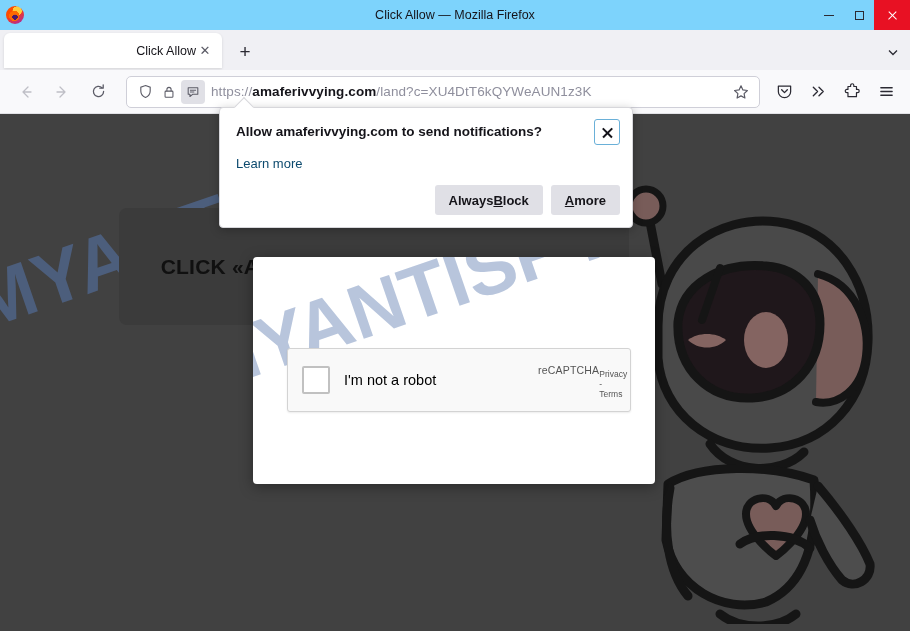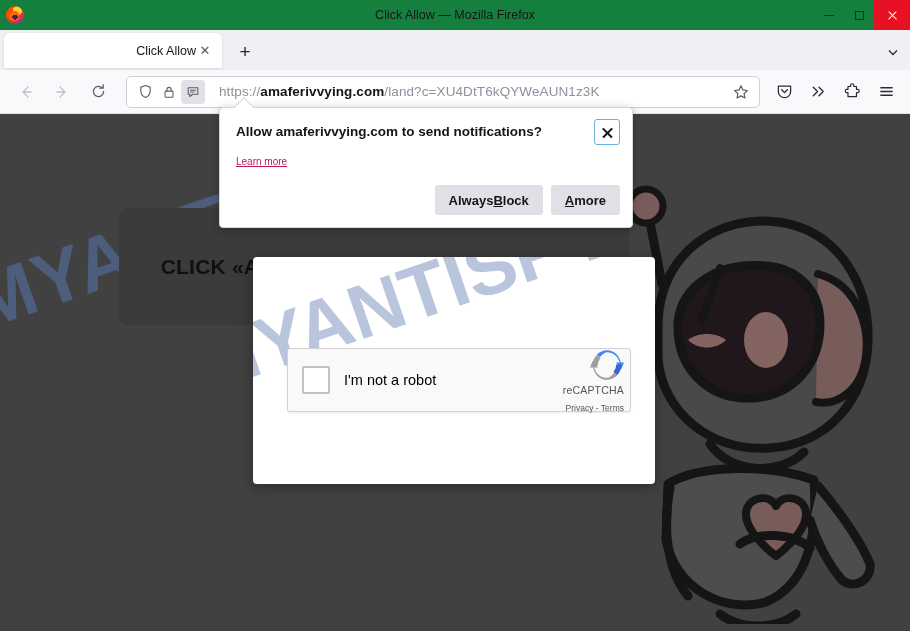--- a/index.html
+++ b/index.html
@@ -13,21 +13,21 @@
     position: relative;
     width: 910px; height: 631px;
     overflow: hidden;
     background: #f0f0f4;
   }
 
   
   .titlebar {
     position: absolute; left: 0; top: 0;
     width: 910px; height: 30px;
-    background: #15803d;
+    background: #7dd3fc;
     display: flex; align-items: center;
   }
   .ff-logo {
     width: 18px; height: 18px; margin-left: 6px;
     border-radius: 50%;
     background:
       radial-gradient(circle at 50% 62%, #4b1a6b 0 18%, rgba(75,26,107,0) 19%),
       radial-gradient(circle at 46% 55%, #ff6a00 0 36%, rgba(255,106,0,0) 38%),
       radial-gradient(circle at 62% 28%, #ffcb3a 0 26%, rgba(255,203,58,0) 28%),
       radial-gradient(circle at 30% 30%, #ff4b00 0 40%, rgba(255,75,0,0) 42%),
@@ -122,21 +122,21 @@
   }
   .ub-icon {
     width: 24px; height: 24px; flex: 0 0 auto;
     display: flex; align-items: center; justify-content: center;
     color: #5b5b66;
   }
   .ub-icon.active { background: #e0e0e6; border-radius: 4px; }
   .ub-text {
     flex: 1; font-size: 13.5px; color: #8f8f9d;
     white-space: nowrap; overflow: hidden;
-    margin-left: 14px;
+    margin-left: 6px;
     letter-spacing: .1px;
   }
   .ub-text b { color: #15141a; font-weight: 700; }
   .ub-star { width: 24px; flex: 0 0 auto; display:flex; align-items:center; justify-content:center; color:#5b5b66; }
   .toolbtn {
     width: 32px; height: 32px; margin-right: 2px;
     display: flex; align-items: center; justify-content: center;
     color: #2b2a33;
   }
   .toolbtn:last-child { margin-right: 8px; }
@@ -209,21 +209,21 @@
     width: 28px; height: 28px; margin-left: 14px;
     background: #fff; border: 2px solid #c1c1c1;
     border-radius: 2px; flex: 0 0 auto;
   }
   .rc-label {
     margin-left: 14px; font-size: 14.5px; color: #000;
     flex: 1;
   }
   .rc-brand {
     width: 86px; margin-right: 6px;
-    display: flex; flex-direction: column; align-items: flex-end;
+    display: flex; flex-direction: row; align-items: flex-start;
     flex: 0 0 auto;
   }
   .rc-logo { width: 34px; height: 34px; }
   .rc-name { font-size: 10.5px; color: #555; margin-top: 2px; letter-spacing: .2px; }
   .rc-terms { font-size: 8.5px; color: #555; margin-top: 7px; }
 
   
   .doorhanger {
     position: absolute; left: 219px; top: 107px;
     width: 414px; height: 121px;
@@ -250,22 +250,21 @@
     width: 26px; height: 26px;
     border: 1.5px solid #6ab0d8;
     border-radius: 3px;
     background: #fff;
     display: flex; align-items: center; justify-content: center;
   }
   .dh-close .glyph-x { width: 13px; height: 13px; color: #15141a; }
   .dh-close .glyph-x:before, .dh-close .glyph-x:after { width: 13px; top: 6px; height: 1.6px; }
   .dh-learn {
     position: absolute; left: 16px; top: 48px;
-    font-size: 10px; color: #be185d;
-    text-decoration: underline;
+    font-size: 13px; color: #0c4a6e;
   }
   .dh-actions {
     position: absolute; right: 12px; bottom: 12px;
     display: flex; gap: 8px;
   }
   .dh-btn {
     height: 30px; padding: 10px 14px;
     background: #e0e0e6;
     border: none; border-radius: 3px;
     font-size: 13px; font-weight: 700; color: #15141a;

